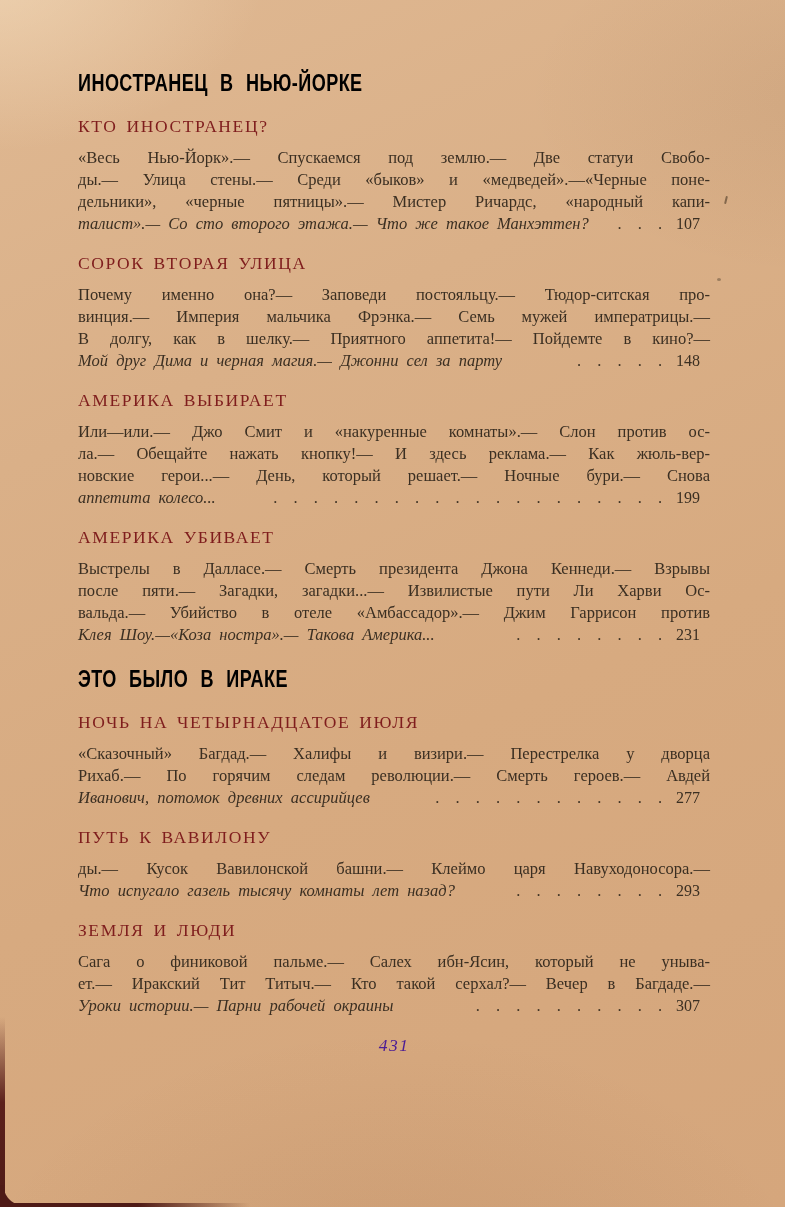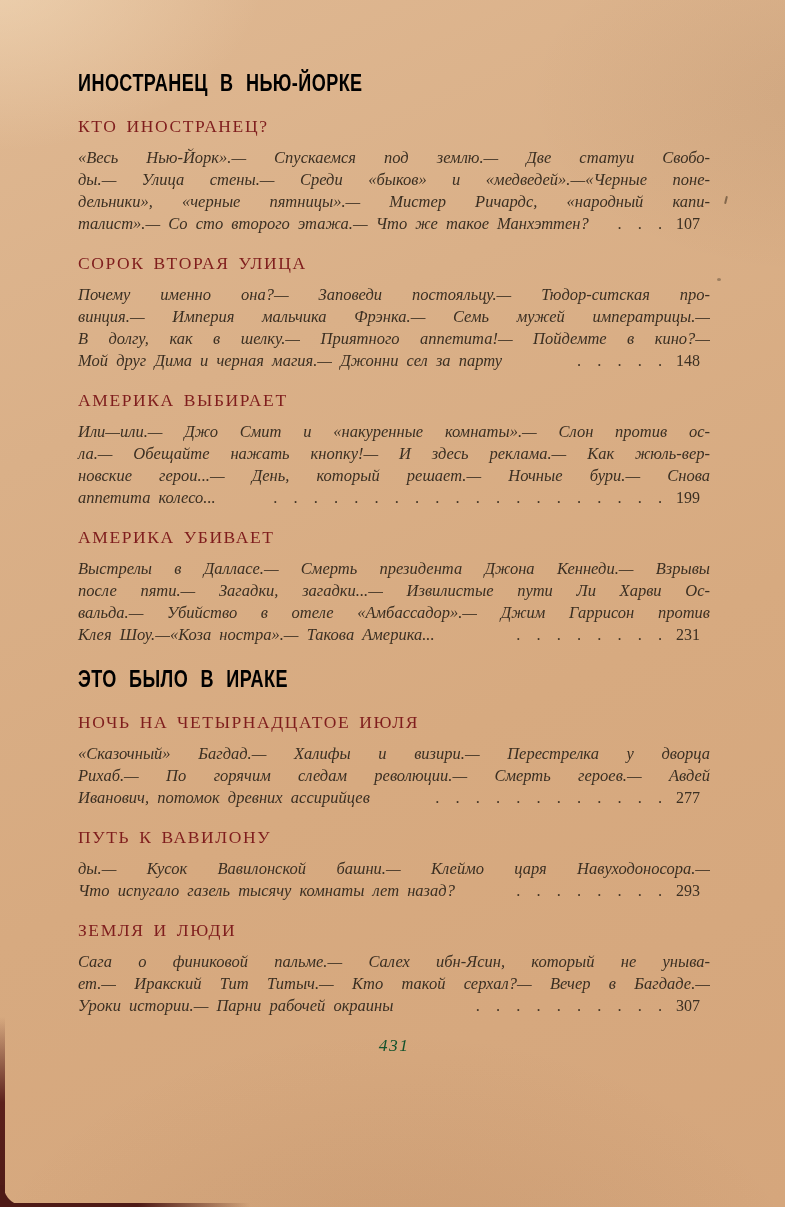--- a/index.html
+++ b/index.html
@@ -15,30 +15,30 @@
     color:#3a2e21;
   }
   .content{position:absolute;left:78px;top:72px;width:632px;}
   .part-title{margin:0 0 20px;font-family:"Liberation Sans","DejaVu Sans",sans-serif;
     font-size:21px;line-height:24px;color:#000000;letter-spacing:.5px;}
   .part-title .condensed{display:inline-block;transform:scale(.86,1.1);transform-origin:0 85%;
     font-weight:700;word-spacing:8px;white-space:nowrap;}
   .chapter{margin:0 0 18px;}
   .chapter-heading{margin:0 0 10px;font-size:17.5px;line-height:21px;font-weight:400;
     letter-spacing:1.6px;word-spacing:3px;color:#7f1d1d;}
-  .toc-line{font-style:italic;font-size:16.5px;line-height:22px;
+  .toc-line{font-size:16.5px;line-height:22px;
     text-align:justify;text-align-last:justify;word-spacing:3px;color:#3b2f22;}
   .last-line{display:flex;align-items:flex-start;font-size:16.5px;line-height:22px;color:#3b2f22;}
   .toc-text{font-style:italic;word-spacing:4px;white-space:nowrap;}
   .leader{flex:1 1 auto;overflow:hidden;white-space:nowrap;text-align:right;
     word-spacing:12px;margin:0 4px 0 10px;font-style:normal;color:#423526;}
   .pageno{min-width:34px;text-align:right;padding-right:10px;font-size:16px;font-style:normal;}
   .part-2{margin-top:22px;}
   .folio{margin-top:10px;text-align:center;font-style:italic;font-size:17.5px;
-    letter-spacing:1.5px;color:#14532d;}
+    letter-spacing:1.5px;color:#4c1d95;}
   
   .edge-left{position:absolute;left:0;bottom:0;width:5px;height:190px;
     background:linear-gradient(to top,#4e1a16 0%,#5c211c 55%,rgba(92,33,28,0) 100%);}
   .edge-bottom{position:absolute;left:0;bottom:0;width:250px;height:4px;
     background:linear-gradient(to right,#4e1a16 55%,rgba(78,26,22,0) 100%);}
   .edge-corner{position:absolute;left:0;bottom:0;width:22px;height:22px;
     background:radial-gradient(circle at 24px 0px, rgba(78,26,22,0) 20px, #4e1a16 21px);}
   
   .speck-a{position:absolute;top:196px;right:58px;width:2px;height:8px;background:#5f4a33;
     transform:rotate(14deg);opacity:.7;border-radius:1px;}

